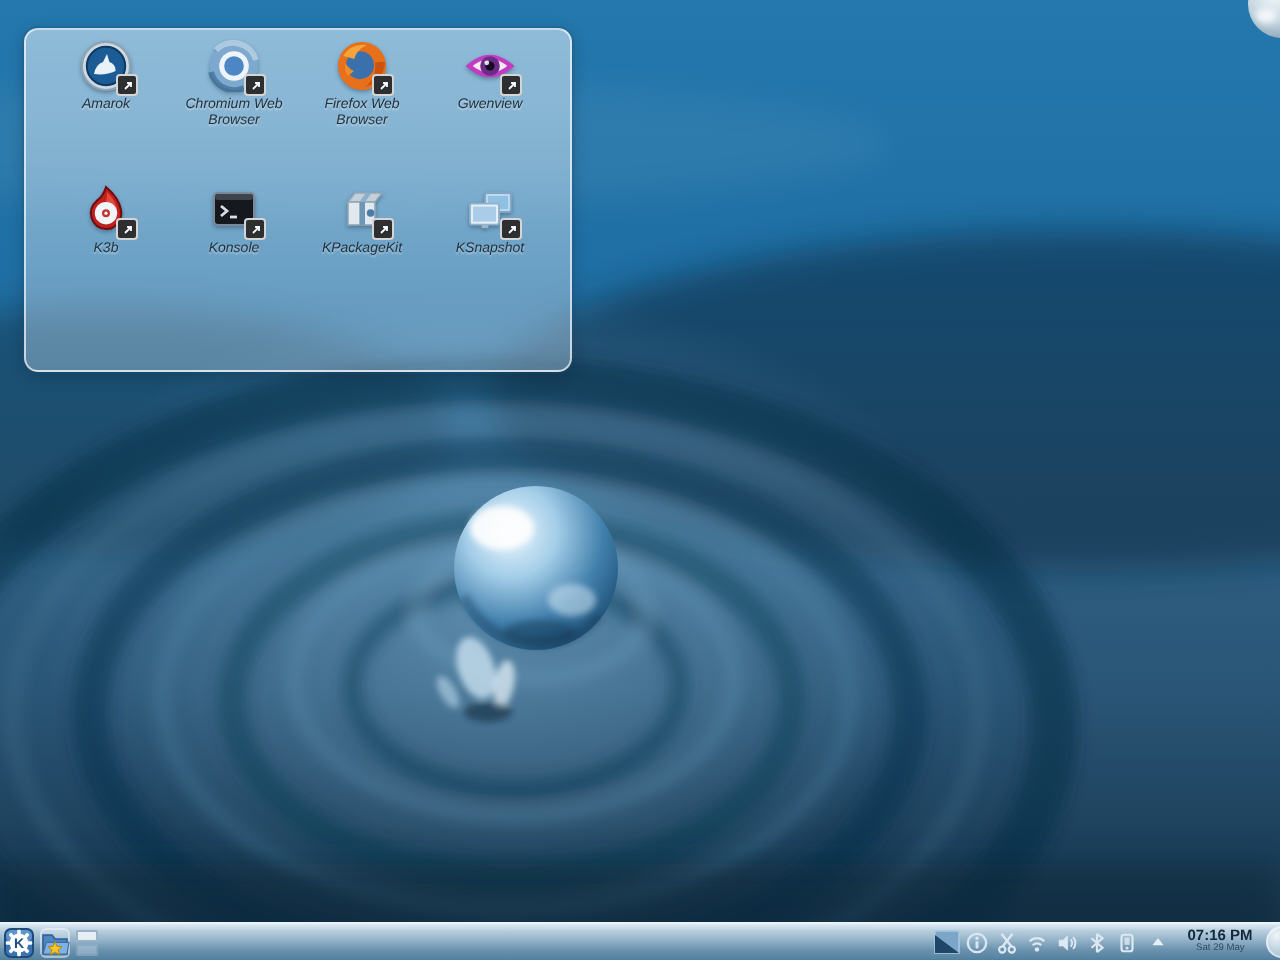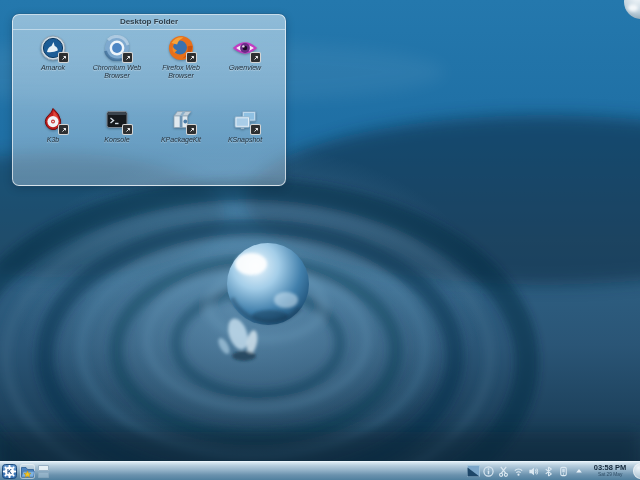--- a/index.html
+++ b/index.html
@@ -138,21 +138,20 @@
     <ellipse cx="286" cy="300" rx="12" ry="8" fill="#dff0fb" opacity="0.5" filter="url(#b2)"></ellipse>
     <ellipse cx="270" cy="316" rx="18" ry="6" fill="#0e2e46" opacity="0.4" filter="url(#b2)"></ellipse>
 
     <circle cx="641" cy="2" r="17" fill="url(#bubbleg)"></circle>
     <ellipse cx="633" cy="8" rx="5" ry="3.5" fill="#ffffff" opacity="0.8" filter="url(#b2)"></ellipse>
 
     <rect y="432" width="640" height="48" fill="#0b2638" opacity="0.5" filter="url(#b8)"></rect>
   </svg>
 
   <div class="folderview">
-    <div class="fv-title">Desktop Folder</div>
     <div class="fv-grid">
 
       <div class="fv-item">
         <span class="fv-iconwrap">
           <svg viewBox="0 0 26 26">
             <circle cx="13" cy="13" r="12" fill="#cdd9e2" stroke="#8fa3b2" stroke-width="1"></circle>
             <circle cx="13" cy="13" r="9.6" fill="#1c5c96"></circle>
             <circle cx="13" cy="13" r="9.6" fill="none" stroke="#0c3a63" stroke-width="1"></circle>
             <path d="M7 17 Q8 12 11.5 11 L13.5 7 L14.7 11 Q17.8 12 17.8 15.5 Q13 17.8 7 17 Z" fill="#e9f2f8"></path>
           </svg>
@@ -387,21 +386,21 @@
         </span>
 
         <span class="ticon">
           <svg viewBox="0 0 10 10" width="8" height="8">
             <polygon points="5,2.5 8.5,7 1.5,7" fill="#e7f0f7"></polygon>
           </svg>
         </span>
       </div>
 
       <div class="clock">
-        <span class="time">03:58 PM</span>
+        <span class="time">07:16 PM</span>
         <span class="date">Sat 29 May</span>
       </div>
 
       <div class="cashew"></div>
     </div>
   </div>
 
 </div>
 
 </body></html>

